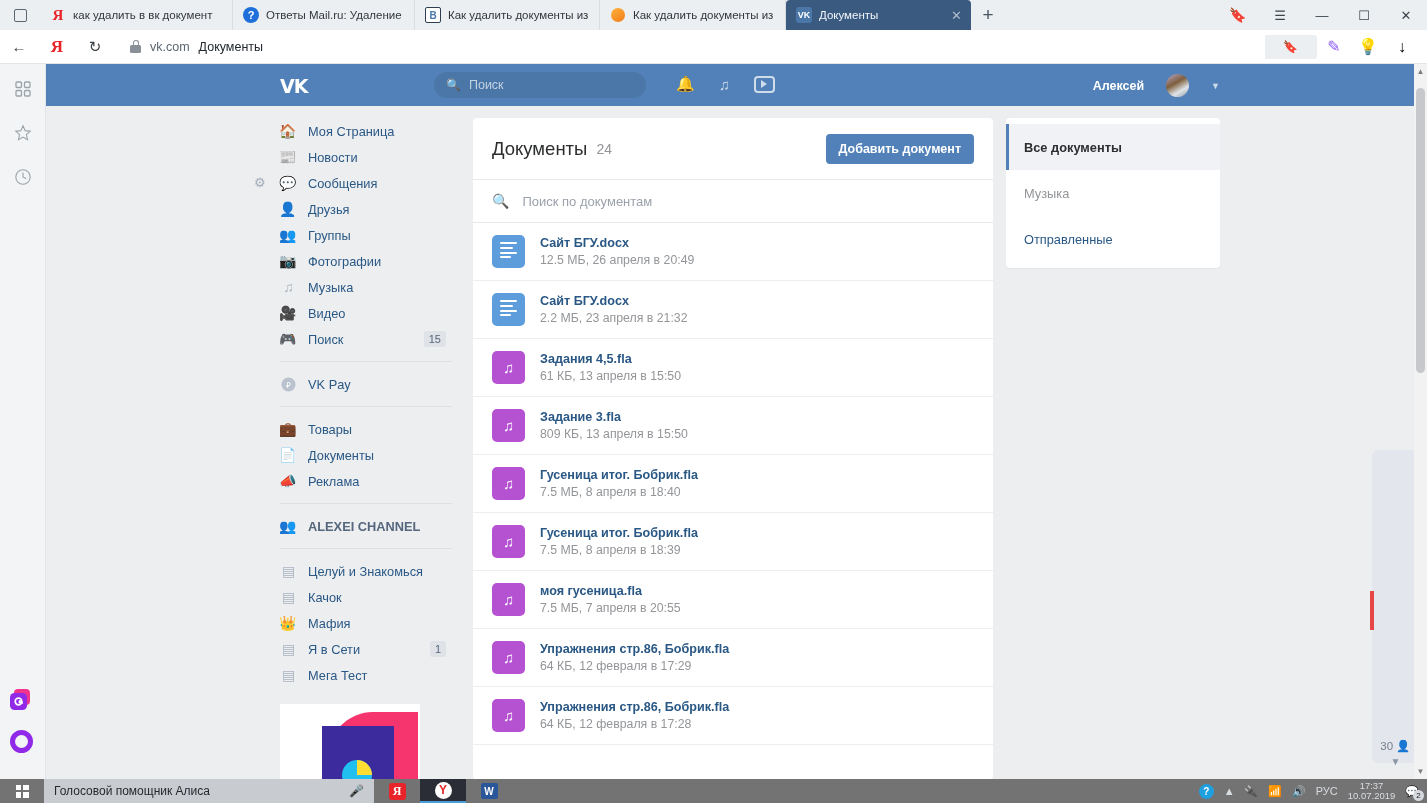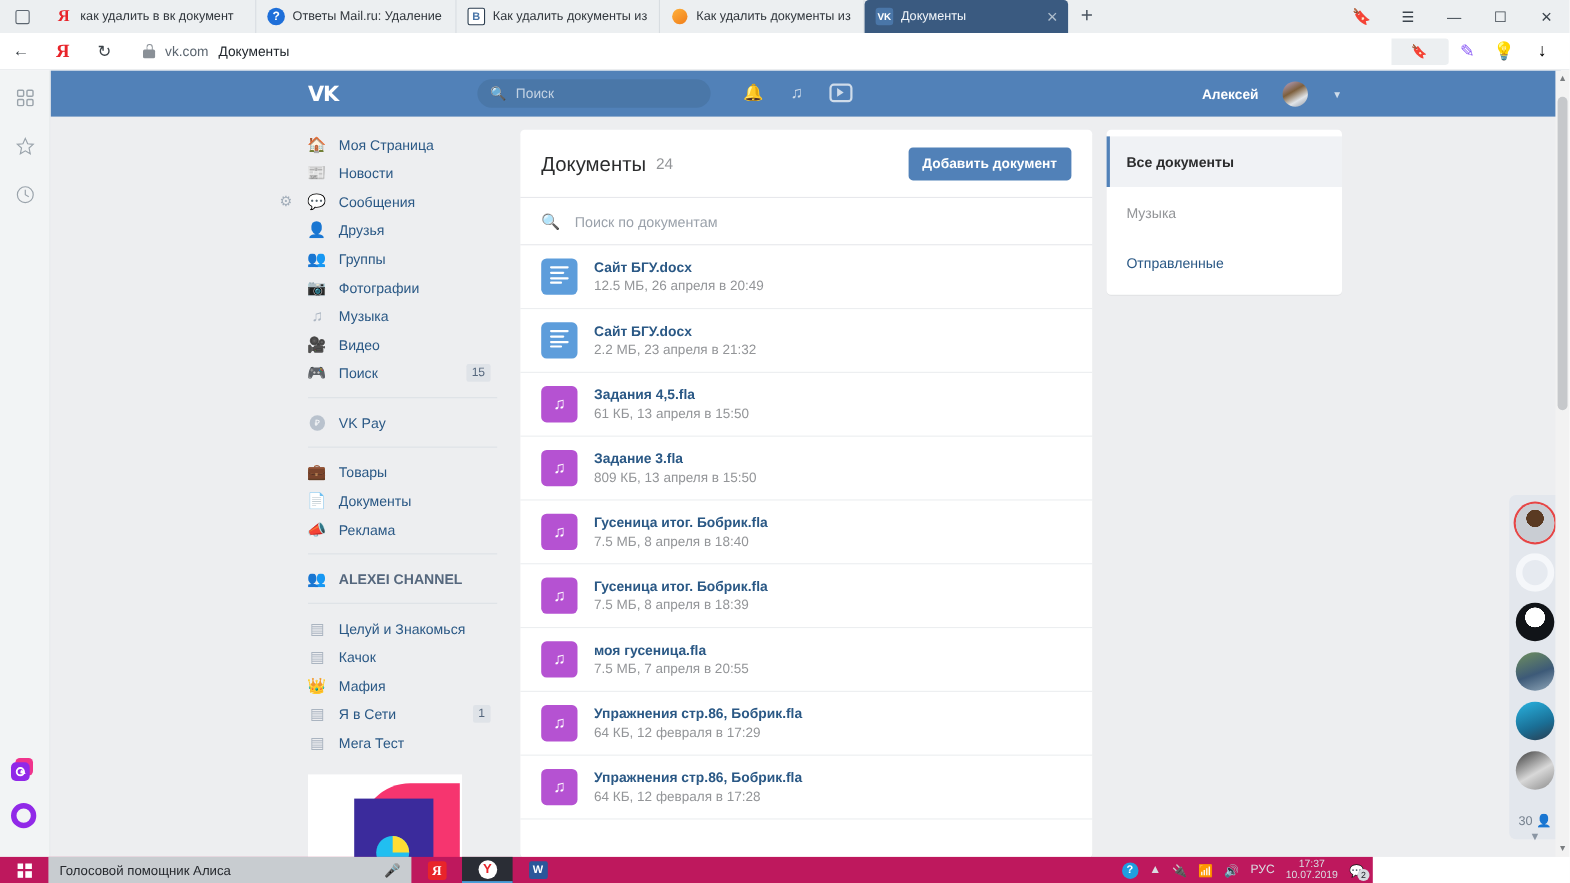--- a/index.html
+++ b/index.html
@@ -161,35 +161,35 @@
   .filters { position:absolute; left:960px; top:54px; width:214px; background:#fff; border-radius:4px;
              padding:6px 0; box-shadow:0 1px 0 rgba(0,0,0,.04); }
   .f-item { height:46px; display:flex; align-items:center; padding-left:18px; font-size:12.8px; color:#2a5885; }
   .f-item.active { background:#f0f2f5; color:#2c2d2e; font-weight:bold; border-left:3px solid #5181b8; padding-left:15px; }
   .f-item.dim { color:#939598; }
 
   
   .friends {
     position:absolute; right:0; top:386px; width:47px; height:313px;
     background:#e3e7ed; border-radius:6px 0 0 6px;
-    display:flex; flex-direction:column; align-items:center; padding-top:8px; gap:10px;
+    display:flex; align-items:center; padding-top:8px; gap:10px;
   }
   .fr-av { width:35px;height:35px;border-radius:50%; position:relative; overflow:hidden; }
   .fr-av.ring { box-shadow:0 0 0 2px #e64646; }
   .fr-count { position:absolute; bottom:10px; left:0; width:47px; text-align:center; font-size:11.5px; color:#75808e;}
   .fr-caret { position:absolute; bottom:-4px; left:0; width:47px; text-align:center; color:#8b96a4; font-size:10px;}
 
   
   .pscroll { position:absolute; right:0; top:64px; width:13px; height:715px; background:#f2f2f2;}
   .pscroll .thumb { position:absolute; top:24px; left:2px; width:9px; height:285px; background:#c6c8cb; border-radius:5px;}
   .pscroll .arrow { position:absolute; left:0; width:13px; height:15px; display:flex;align-items:center;justify-content:center;
                     color:#7a7d80; font-size:8px;}
 
   
-  .taskbar { position:absolute; bottom:0; left:0; width:1248px; height:24px; background:#be185d; display:flex; align-items:center;margin-top:19px;}
+  .taskbar { position:absolute; bottom:0; left:0; width:1427px; height:24px; background:#737373; display:flex; align-items:center;margin-top:19px;}
   .tb-start { width:44px;height:24px;display:flex;align-items:center;justify-content:center;}
   .win-glyph { width:13px;height:13px;display:grid;grid-template-columns:1fr 1fr;grid-template-rows:1fr 1fr;gap:1.4px;}
   .win-glyph i { background:#fff; display:block;}
   .tb-search { width:330px;height:24px;background:#c8ccd0;display:flex;align-items:center;padding:0 10px;}
   .tb-search-txt { font-size:12px;color:#26292e; flex:1;}
   .tb-mic { color:#26292e; font-size:12px; }
   .tb-apps { display:flex; align-items:center; height:24px; }
   .tb-app { width:46px;height:24px;display:flex;align-items:center;justify-content:center;position:relative;}
   .tb-app.act { border-bottom:2px solid #4a9eda; background:#2a2d35;}
   .tb-ya { background:#e8242a;color:#fff;width:17px;height:17px;border-radius:3px;display:flex;align-items:center;

